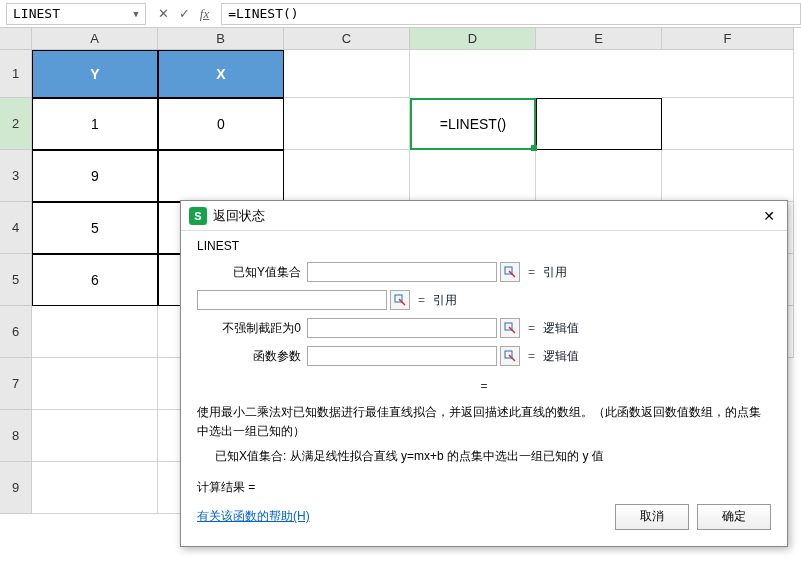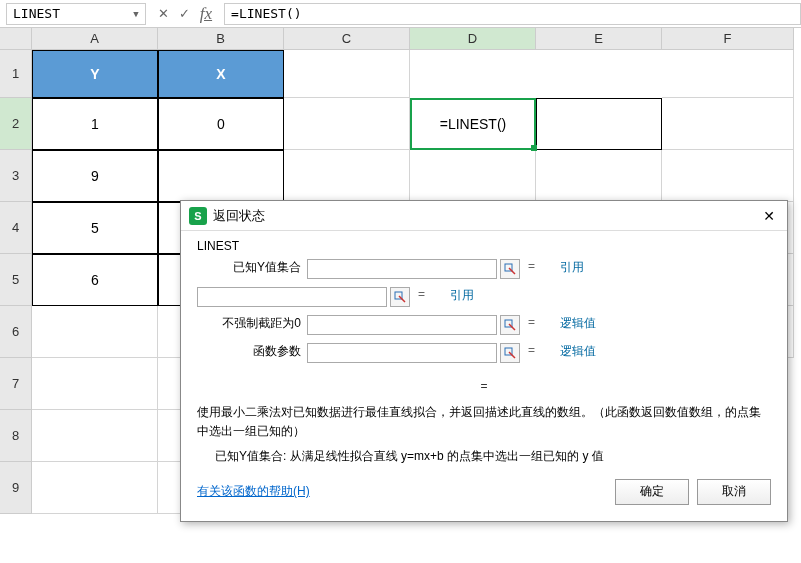--- a/index.html
+++ b/index.html
@@ -4,21 +4,21 @@
 <style>
 * { margin: 0; padding: 0; box-sizing: border-box; }
 body { font-family: "Microsoft YaHei", Arial, sans-serif; font-size: 12px; background: #fff; width: 801px; height: 563px; overflow: hidden; position: relative; }
 
 
 .formula-bar { display: flex; align-items: center; height: 28px; border-bottom: 1px solid #ccc; background: #fff; }
 .name-box { width: 140px; height: 22px; border: 1px solid #ccc; margin-left: 6px; display: flex; align-items: center; padding: 0 6px; font-family: Consolas, monospace; font-size: 13px; position: relative; }
 .name-box-dropdown { position: absolute; right: 2px; top: 2px; width: 14px; height: 16px; display: flex; align-items: center; justify-content: center; color: #666; font-size: 9px; }
 .fx-controls { display: flex; align-items: center; gap: 10px; padding: 0 12px; color: #666; }
 .fx-btn { cursor: pointer; font-size: 13px; }
-.fx-label { font-style: italic; font-family: "Times New Roman", serif; font-size: 17px; text-decoration: underline; }
+.fx-label { font-style: italic; font-family: "Times New Roman", serif; font-size: 13px; text-decoration: underline; }
 .formula-input { flex: 1; height: 22px; border: 1px solid #ccc; padding: 0 6px; font-family: Consolas, monospace; font-size: 13px; display: flex; align-items: center; }
 
 
 .grid { position: relative; }
 .col-headers { display: flex; height: 22px; }
 .corner-cell { width: 32px; height: 22px; background: #e8e8e8; border-right: 1px solid #ccc; border-bottom: 1px solid #ccc; }
 .col-header { height: 22px; background: #e8e8e8; border-right: 1px solid #ccc; border-bottom: 1px solid #ccc; display: flex; align-items: center; justify-content: center; font-size: 13px; color: #333; }
 .col-A, .col-B, .col-C { width: 126px; }
 .col-D, .col-E { width: 126px; }
 .col-F { width: 132px; }
@@ -43,27 +43,27 @@
 .active-cell::after { content: ""; position: absolute; right: -3px; bottom: -3px; width: 6px; height: 6px; background: #18a24b; }
 
 
 .dialog { position: absolute; left: 180px; top: 200px; width: 608px; background: #fff; border: 1px solid #888; box-shadow: 2px 2px 8px rgba(0,0,0,0.3); font-size: 12px; }
 .dialog-title { display: flex; align-items: center; height: 30px; padding: 0 8px; border-bottom: 1px solid #ddd; }
 .dialog-icon { width: 18px; height: 18px; background: #18a24b; border-radius: 3px; display: flex; align-items: center; justify-content: center; color: #fff; font-size: 11px; font-weight: bold; margin-right: 6px; }
 .dialog-title-text { flex: 1; font-size: 13px; }
 .dialog-close { width: 20px; text-align: center; font-size: 14px; cursor: pointer; }
 .dialog-body { padding: 8px 16px 12px 16px; }
 .fn-name { font-size: 12px; margin-bottom: 6px; }
-.param-row { display: flex; height: 26px; margin-bottom: 2px; }
+.param-row { display: flex; align-items: center; height: 26px; margin-bottom: 2px; }
 .param-label { width: 110px; text-align: right; padding-right: 6px; }
 .param-input { width: 190px; height: 20px; border: 1px solid #aaa; background: #fff; }
 .param-ref-btn { width: 20px; height: 20px; border: 1px solid #aaa; margin-left: 3px; display: flex; align-items: center; justify-content: center; background: #f5f5f5; cursor: pointer; }
 .ref-icon { width: 12px; height: 12px; }
 .param-eq { padding: 0 8px; color: #666; }
-.param-hint { color: #0369a1; margin-left: 17px; }
+.param-hint { color: #0f172a; }
 .result-eq { text-align: center; margin: 10px 0; color: #333; }
 .desc { margin: 6px 0; line-height: 1.6; }
 .desc-param { margin: 6px 0 12px 18px; line-height: 1.6; }
 .desc-param-label { display: inline-block; }
 .calc-result { margin: 4px 0 8px 0; }
 .dialog-footer { display: flex; align-items: center; padding: 0 0 4px 0; }
 .help-link { color: #0066cc; text-decoration: underline; cursor: pointer; flex: 1; }
 .dlg-btn { width: 74px; height: 26px; border: 1px solid #999; background: linear-gradient(#fff, #eee); margin-left: 8px; cursor: pointer; font-size: 12px; }
 </style>
 </head>
@@ -212,22 +212,23 @@
             <path d="M5 5 L11 11" stroke="#c33" stroke-width="1.5"></path>
           </svg>
         </div>
       <div class="param-eq">=</div>
       <div class="param-hint">逻辑值</div>
     </div>
 
     <div class="result-eq">=</div>
     <div class="desc">使用最小二乘法对已知数据进行最佳直线拟合，并返回描述此直线的数组。（此函数返回数值数组，的点集中选出一组已知的）</div>
     <div class="desc-param">
-      <span class="desc-param-label">已知Y值集合:</span>
+      <span class="desc-param-label">已知X值集合:</span>
       <span>从满足线性拟合直线 y=mx+b 的点集中选出一组已知的 y 值</span>
     </div>
+    <div class="calc-result">计算结果 =</div>
     <div class="dialog-footer">
       <span class="help-link">有关该函数的帮助(H)</span>
+      <button class="dlg-btn">取消</button>
       <button class="dlg-btn">确定</button>
-      <button class="dlg-btn">取消</button>
     </div>
   </div>
 </div>
 
 </body></html>

